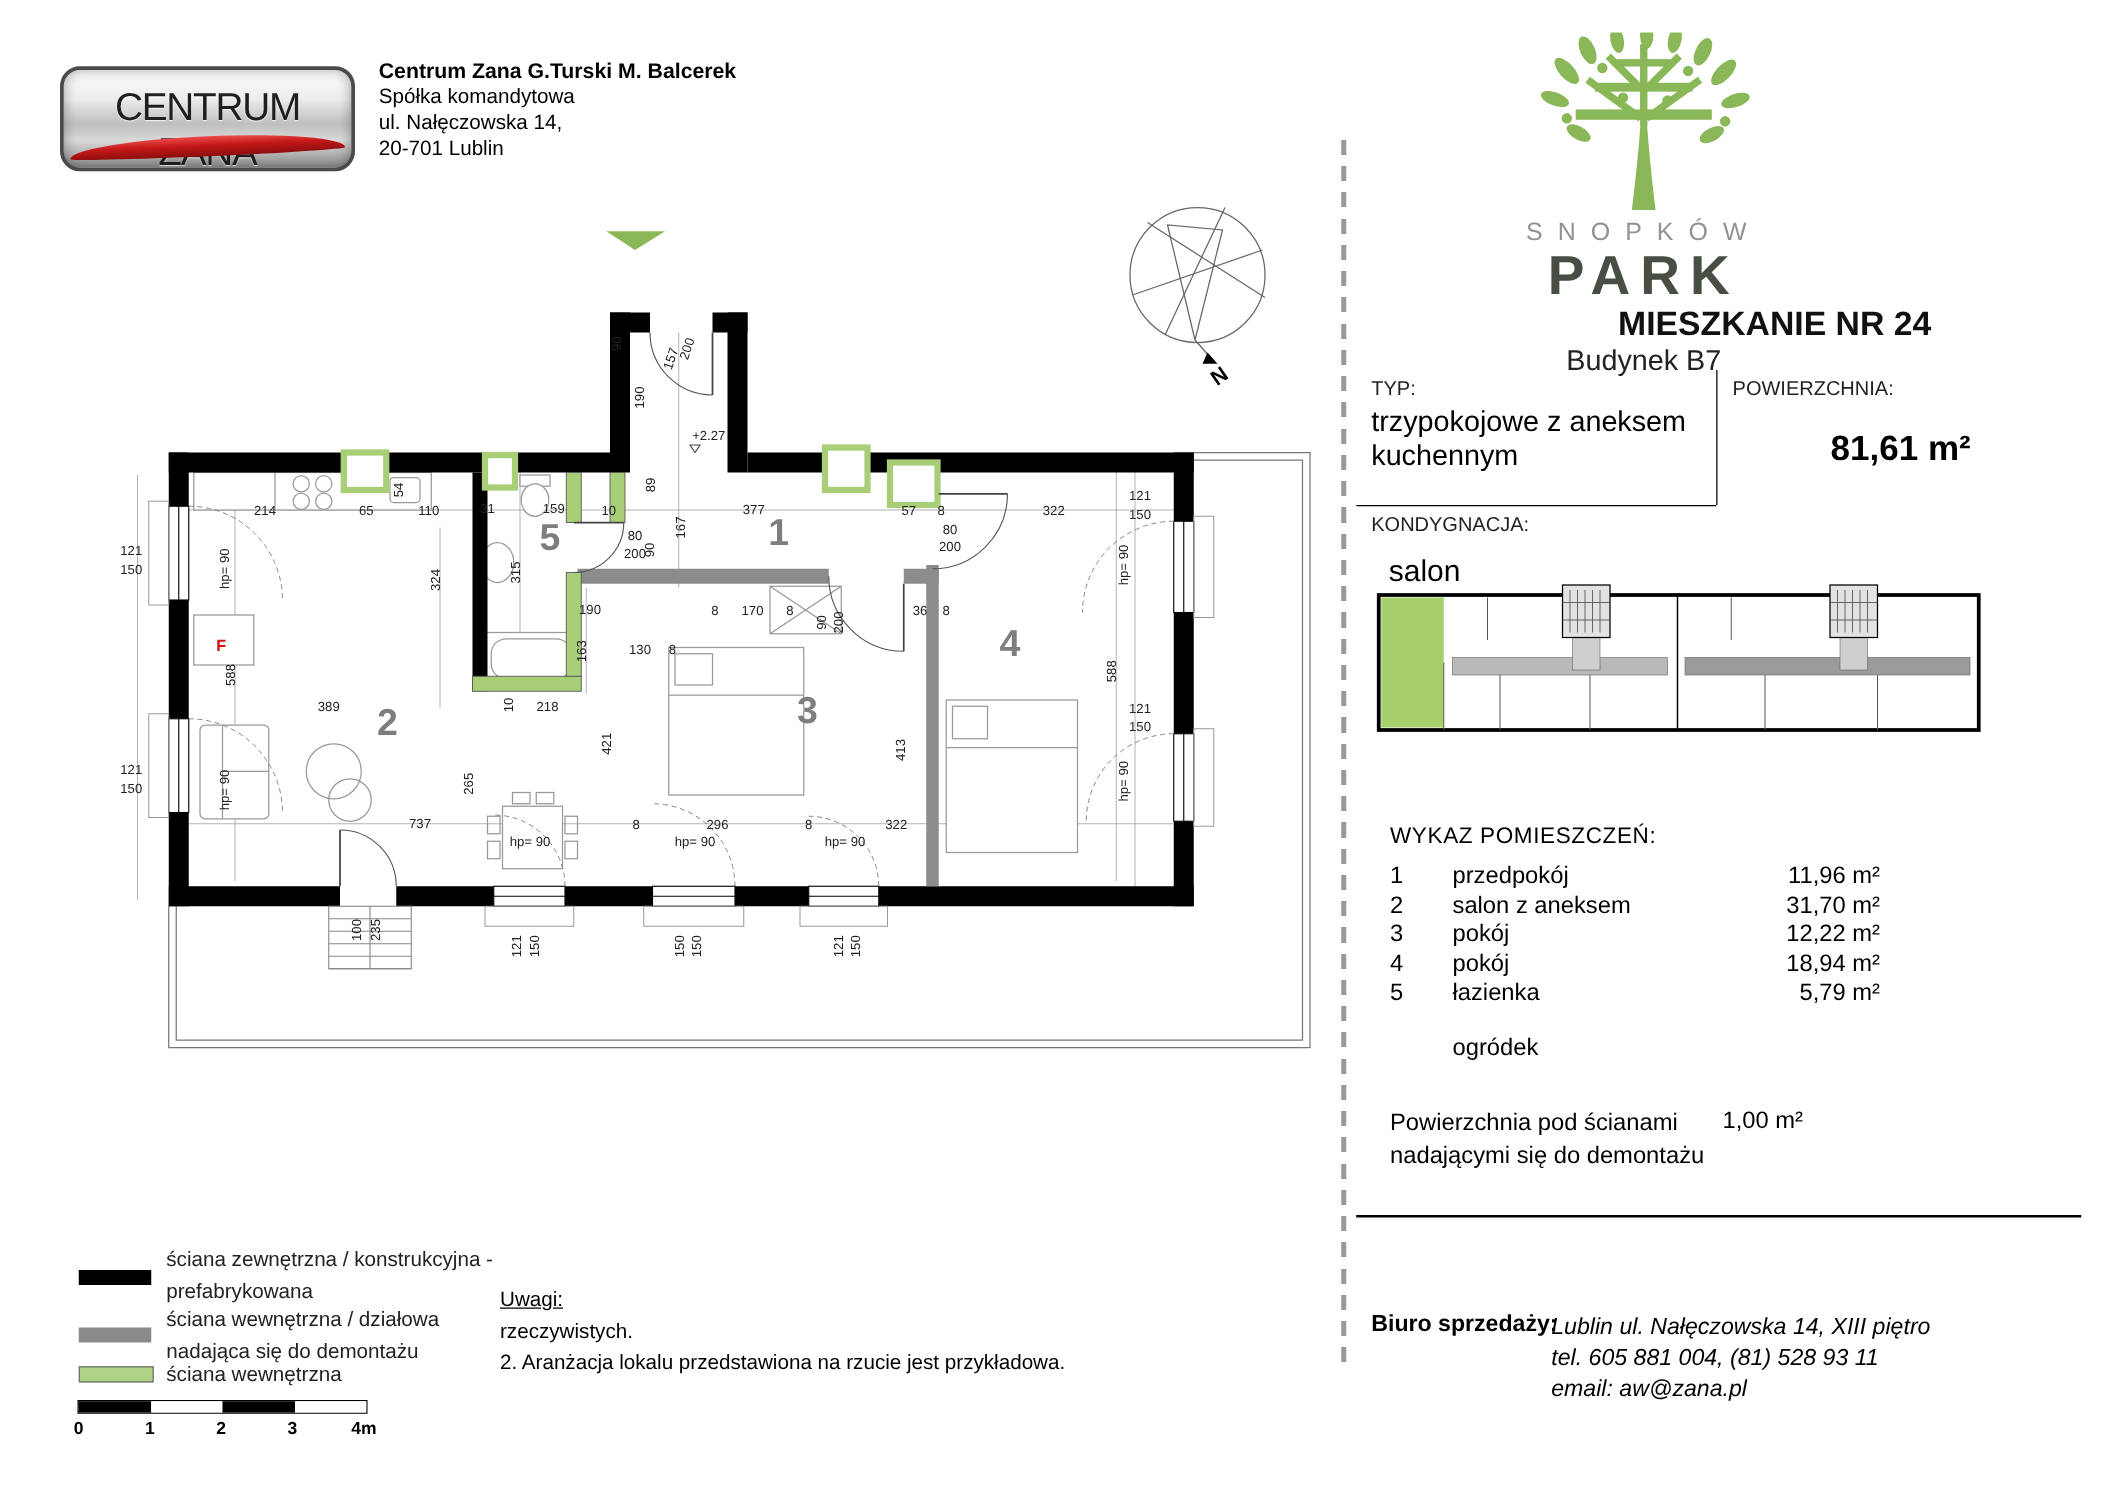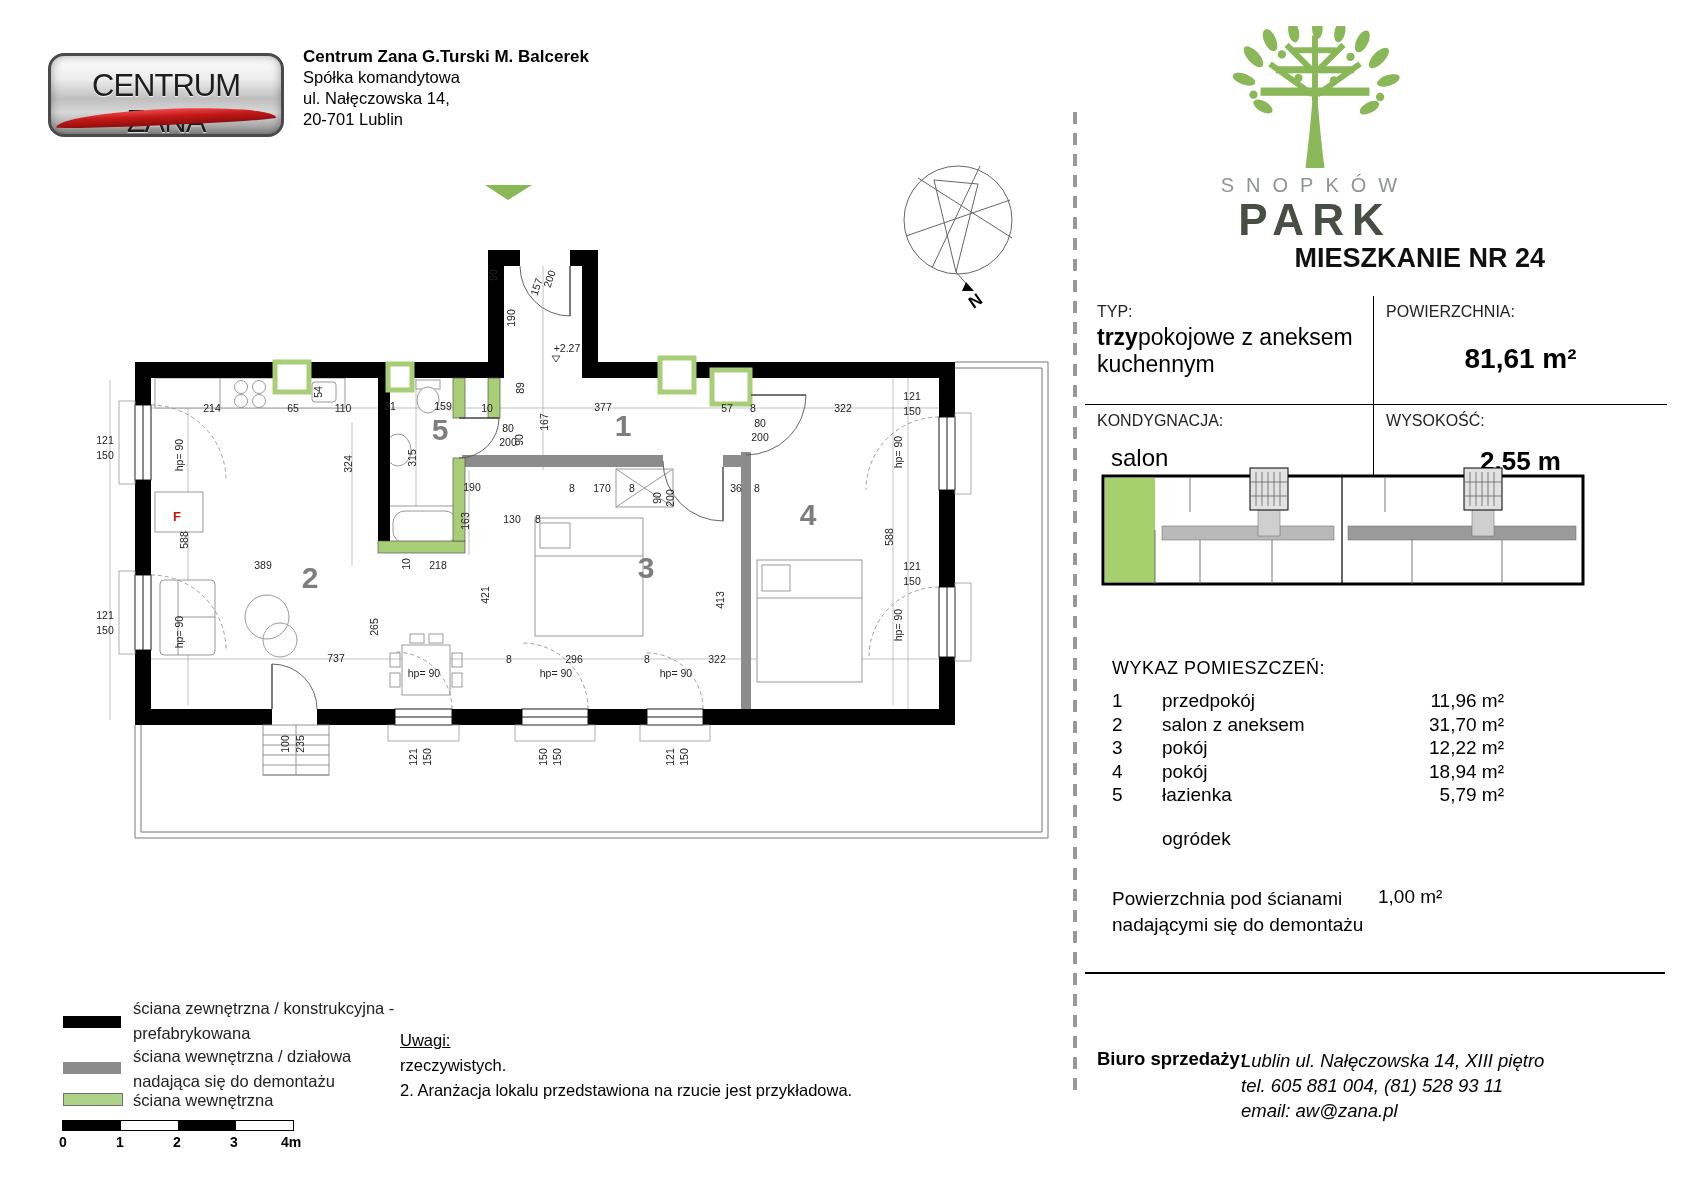--- a/index.html
+++ b/index.html
@@ -36,21 +36,21 @@
   .estate2{font-size:44px;font-weight:bold;letter-spacing:8px;color:#474e44;line-height:1.05;}
   .apt{font-size:27px;font-weight:bold;color:#111;line-height:1.15;text-align:right;}
   .bldg{font-size:23px;color:#222;}
   .details{left:1085px;top:296px;width:582px;height:212px;display:grid;
     grid-template-columns:49.5% 50.5%;grid-template-rows:108px 104px;}
   .cell{padding:7px 12px 0 12px;box-sizing:border-box;}
   .cell.cr{border-left:1.5px solid #000;}
   .cell.rb{border-top:1.5px solid #000;}
   .lbl{font-size:16px;color:#222;}
   .type-val{font-size:23px;line-height:27px;margin-top:3px;}
-  .type-val b{font-weight:bold;}
+  .type-val b{font-weight:normal;}
   .big-val{font-size:28px;font-weight:bold;text-align:center;margin-top:22px;}
   .big-val2{font-size:26px;font-weight:bold;text-align:center;margin-top:16px;}
   .floor-val{font-size:24px;margin-top:14px;padding-left:14px;}
   .locator{left:1100px;top:464px;}
   .wykaz-title{left:1112px;top:658px;font-size:18px;letter-spacing:.5px;}
   .roomlist{left:1112px;top:690px;width:392px;font-size:19px;}
   .rrow{display:flex;height:23.5px;align-items:baseline;}
   .rno{width:50px;}
   .rname{flex:1;}
   .rarea{width:110px;text-align:right;}
@@ -382,38 +382,35 @@
         <circle cx="30" cy="26" r="3.5"></circle>
       <circle cx="-14" cy="44" r="3.5"></circle>
         <circle cx="16" cy="46" r="3.5"></circle>
       <circle cx="-52" cy="58" r="3.5"></circle>
         <circle cx="55" cy="60" r="3.5"></circle>
     </g>
   </svg>
   <div class="estate1">SNOPKÓW</div>
   <div class="estate2">PARK</div>
   <div class="apt">MIESZKANIE NR 24</div>
+  <div class="bldg">Budynek B7</div>
 </div>
 
 <div class="abs details">
   <div class="cell">
     <div class="lbl">TYP:</div>
     <div class="type-val"><b>trzy</b><span>pokojowe z aneksem kuchennym</span></div>
   </div>
   <div class="cell cr">
     <div class="lbl">POWIERZCHNIA:</div>
     <div class="big-val">81,61 m²</div>
   </div>
   <div class="cell rb">
     <div class="lbl">KONDYGNACJA:</div>
     <div class="floor-val">salon</div>
-  </div>
-  <div class="cell cr rb">
-    <div class="lbl">WYSOKOŚĆ:</div>
-    <div class="big-val2">2,55 m</div>
   </div>
 </div>
 
 <svg class="abs locator" width="490" height="126" viewBox="0 0 490 126">
   <rect x="3" y="12" width="480" height="108" fill="#fff" stroke="#000" stroke-width="3"></rect>
   <rect x="5" y="14" width="50" height="104" fill="#a5d06b"></rect>
   <line x1="242" y1="12" x2="242" y2="120" stroke="#000" stroke-width="1.2"></line>
   <g stroke="#555" stroke-width="0.8">
     <line x1="100" y1="72" x2="100" y2="120"></line>
       <line x1="172" y1="72" x2="172" y2="120"></line>

